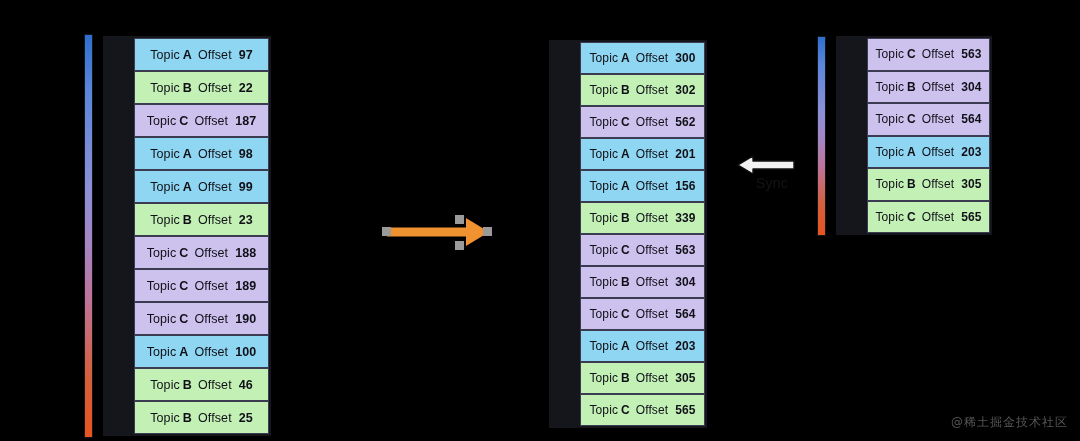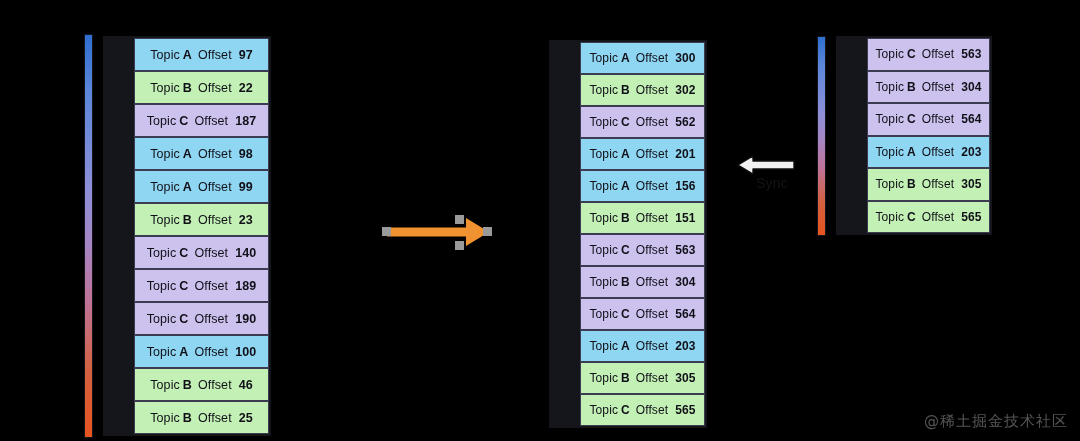--- a/index.html
+++ b/index.html
@@ -108,21 +108,21 @@
     color: #141414;
     font-family: "Liberation Sans", sans-serif;
     letter-spacing: .2px;
   }
 
   
   #watermark {
     position: absolute;
     right: 12px;
     bottom: 10px;
-    font-size: 15px;
+    font-size: 12px;
     color: #6d6d6d;
     font-family: "DejaVu Sans", sans-serif;
     letter-spacing: 1px;
     opacity: .78;
     user-select: none;
   }
 </style>
 </head>
 <body>
 
@@ -166,21 +166,21 @@
       <div class="msg-row c-B">
         <span class="t-word">Topic</span>
         <span class="t-topic">B</span>
         <span class="t-off">Offset</span>
         <span class="t-num">23</span>
       </div>
       <div class="msg-row c-C">
         <span class="t-word">Topic</span>
         <span class="t-topic">C</span>
         <span class="t-off">Offset</span>
-        <span class="t-num">140</span>
+        <span class="t-num">188</span>
       </div>
       <div class="msg-row c-C">
         <span class="t-word">Topic</span>
         <span class="t-topic">C</span>
         <span class="t-off">Offset</span>
         <span class="t-num">189</span>
       </div>
       <div class="msg-row c-C">
         <span class="t-word">Topic</span>
         <span class="t-topic">C</span>
@@ -235,21 +235,21 @@
       <div class="msg-row c-A">
         <span class="t-word">Topic</span>
         <span class="t-topic">A</span>
         <span class="t-off">Offset</span>
         <span class="t-num">156</span>
       </div>
       <div class="msg-row c-B">
         <span class="t-word">Topic</span>
         <span class="t-topic">B</span>
         <span class="t-off">Offset</span>
-        <span class="t-num">151</span>
+        <span class="t-num">339</span>
       </div>
       <div class="msg-row c-C">
         <span class="t-word">Topic</span>
         <span class="t-topic">C</span>
         <span class="t-off">Offset</span>
         <span class="t-num">563</span>
       </div>
       <div class="msg-row c-C">
         <span class="t-word">Topic</span>
         <span class="t-topic">B</span>

